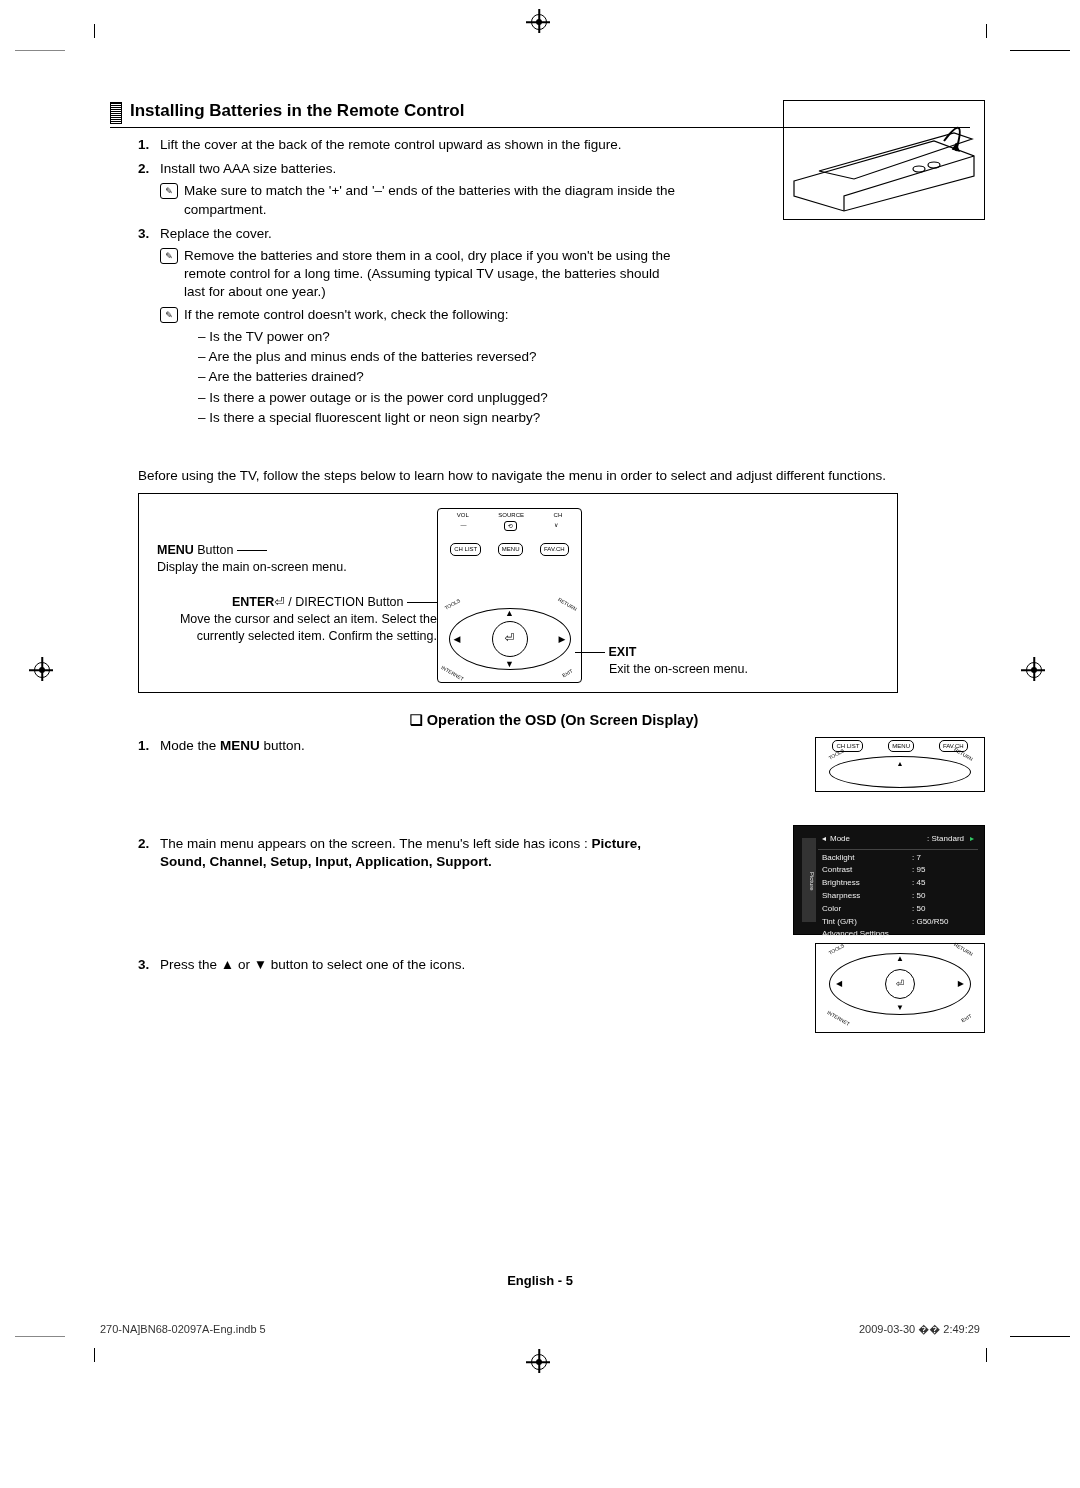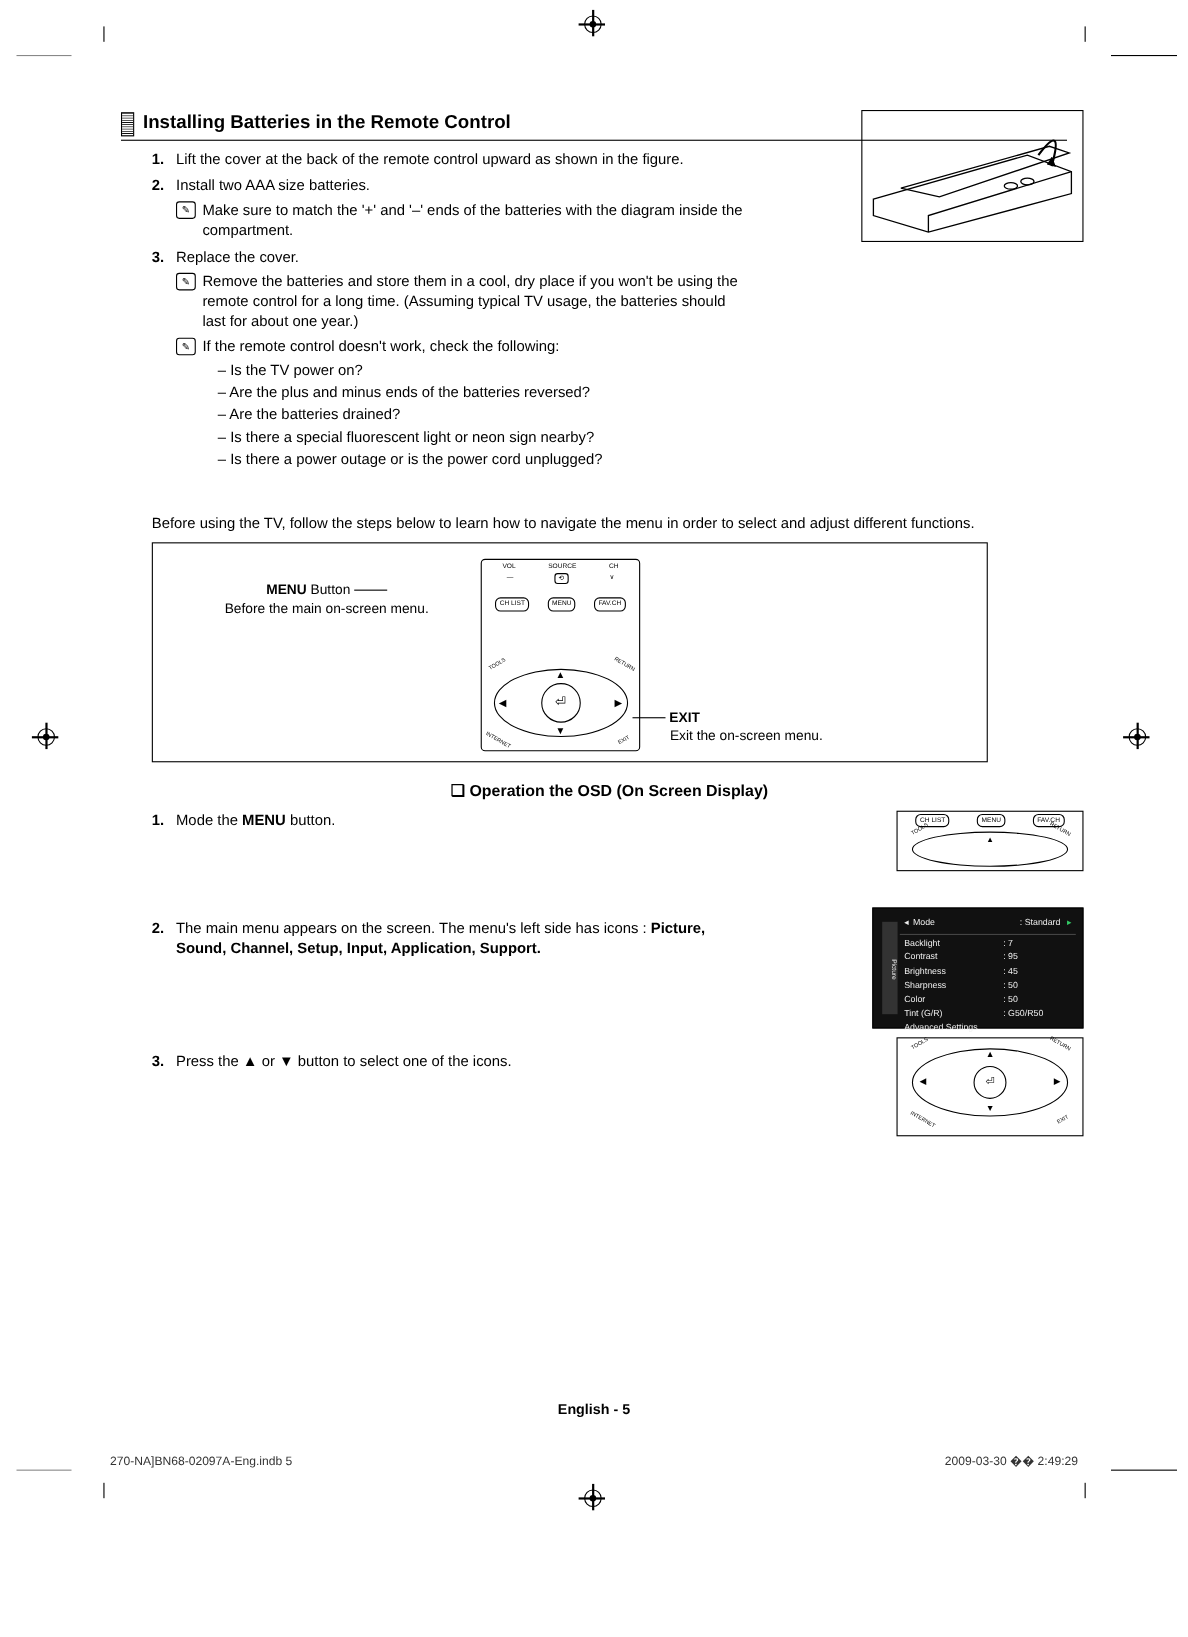--- a/index.html
+++ b/index.html
@@ -199,37 +199,41 @@
             <span class="note-icon">✎</span>
             <span>Remove the batteries and store them in a cool, dry place if you won't be using the remote control for a long time. (Assuming typical TV usage, the batteries should last for about one year.)</span>
           </li>
           <li>
             <span class="note-icon">✎</span>
             <span>If the remote control doesn't work, check the following:</span>
             <ul class="dash-list">
               <li>Is the TV power on?</li>
               <li>Are the plus and minus ends of the batteries reversed?</li>
               <li>Are the batteries drained?</li>
+              <li>Is there a power outage or is the power cord unplugged?</li>
               <li>Is there a special fluorescent light or neon sign nearby?</li>
-              <li>Is there a power outage or is the power cord unplugged?</li>
             </ul>
           </li>
         </ul>
       </li>
     </ol>
   </div>
 
   <div class="sec2-wrap section2-rel">
     <div class="intro-line">Before using the TV, follow the steps below to learn how to navigate the menu in order to select and adjust different functions.</div>
 
     <div class="remote-diagram">
 
-      <div class="rd-left" style="top:34px; text-align:center;">
+      <div class="rd-left" style="top:48px; text-align:left;">
         <b>MENU</b><span> Button</span> <span class="lead"></span><br>
-        <span>Before the main on-screen menu.</span>
+        <span>Display the main on-screen menu.</span>
+      </div>
+      <div class="rd-left" style="top:100px; text-align:right;">
+        <b>ENTER</b><span>⏎</span><span> / DIRECTION Button</span> <span class="lead"></span><br>
+        <span>Move the cursor and select an item. Select the currently selected item. Confirm the setting.</span>
       </div>
 
       <div class="rd-right" style="top:150px;">
         <span class="lead"></span> <b>EXIT</b><br>
         <span style="padding-left:34px; display:inline-block;">Exit the on-screen menu.</span>
       </div>
 
       <div class="rd-center">
         <div class="rd-header">
           <span>VOL</span>

